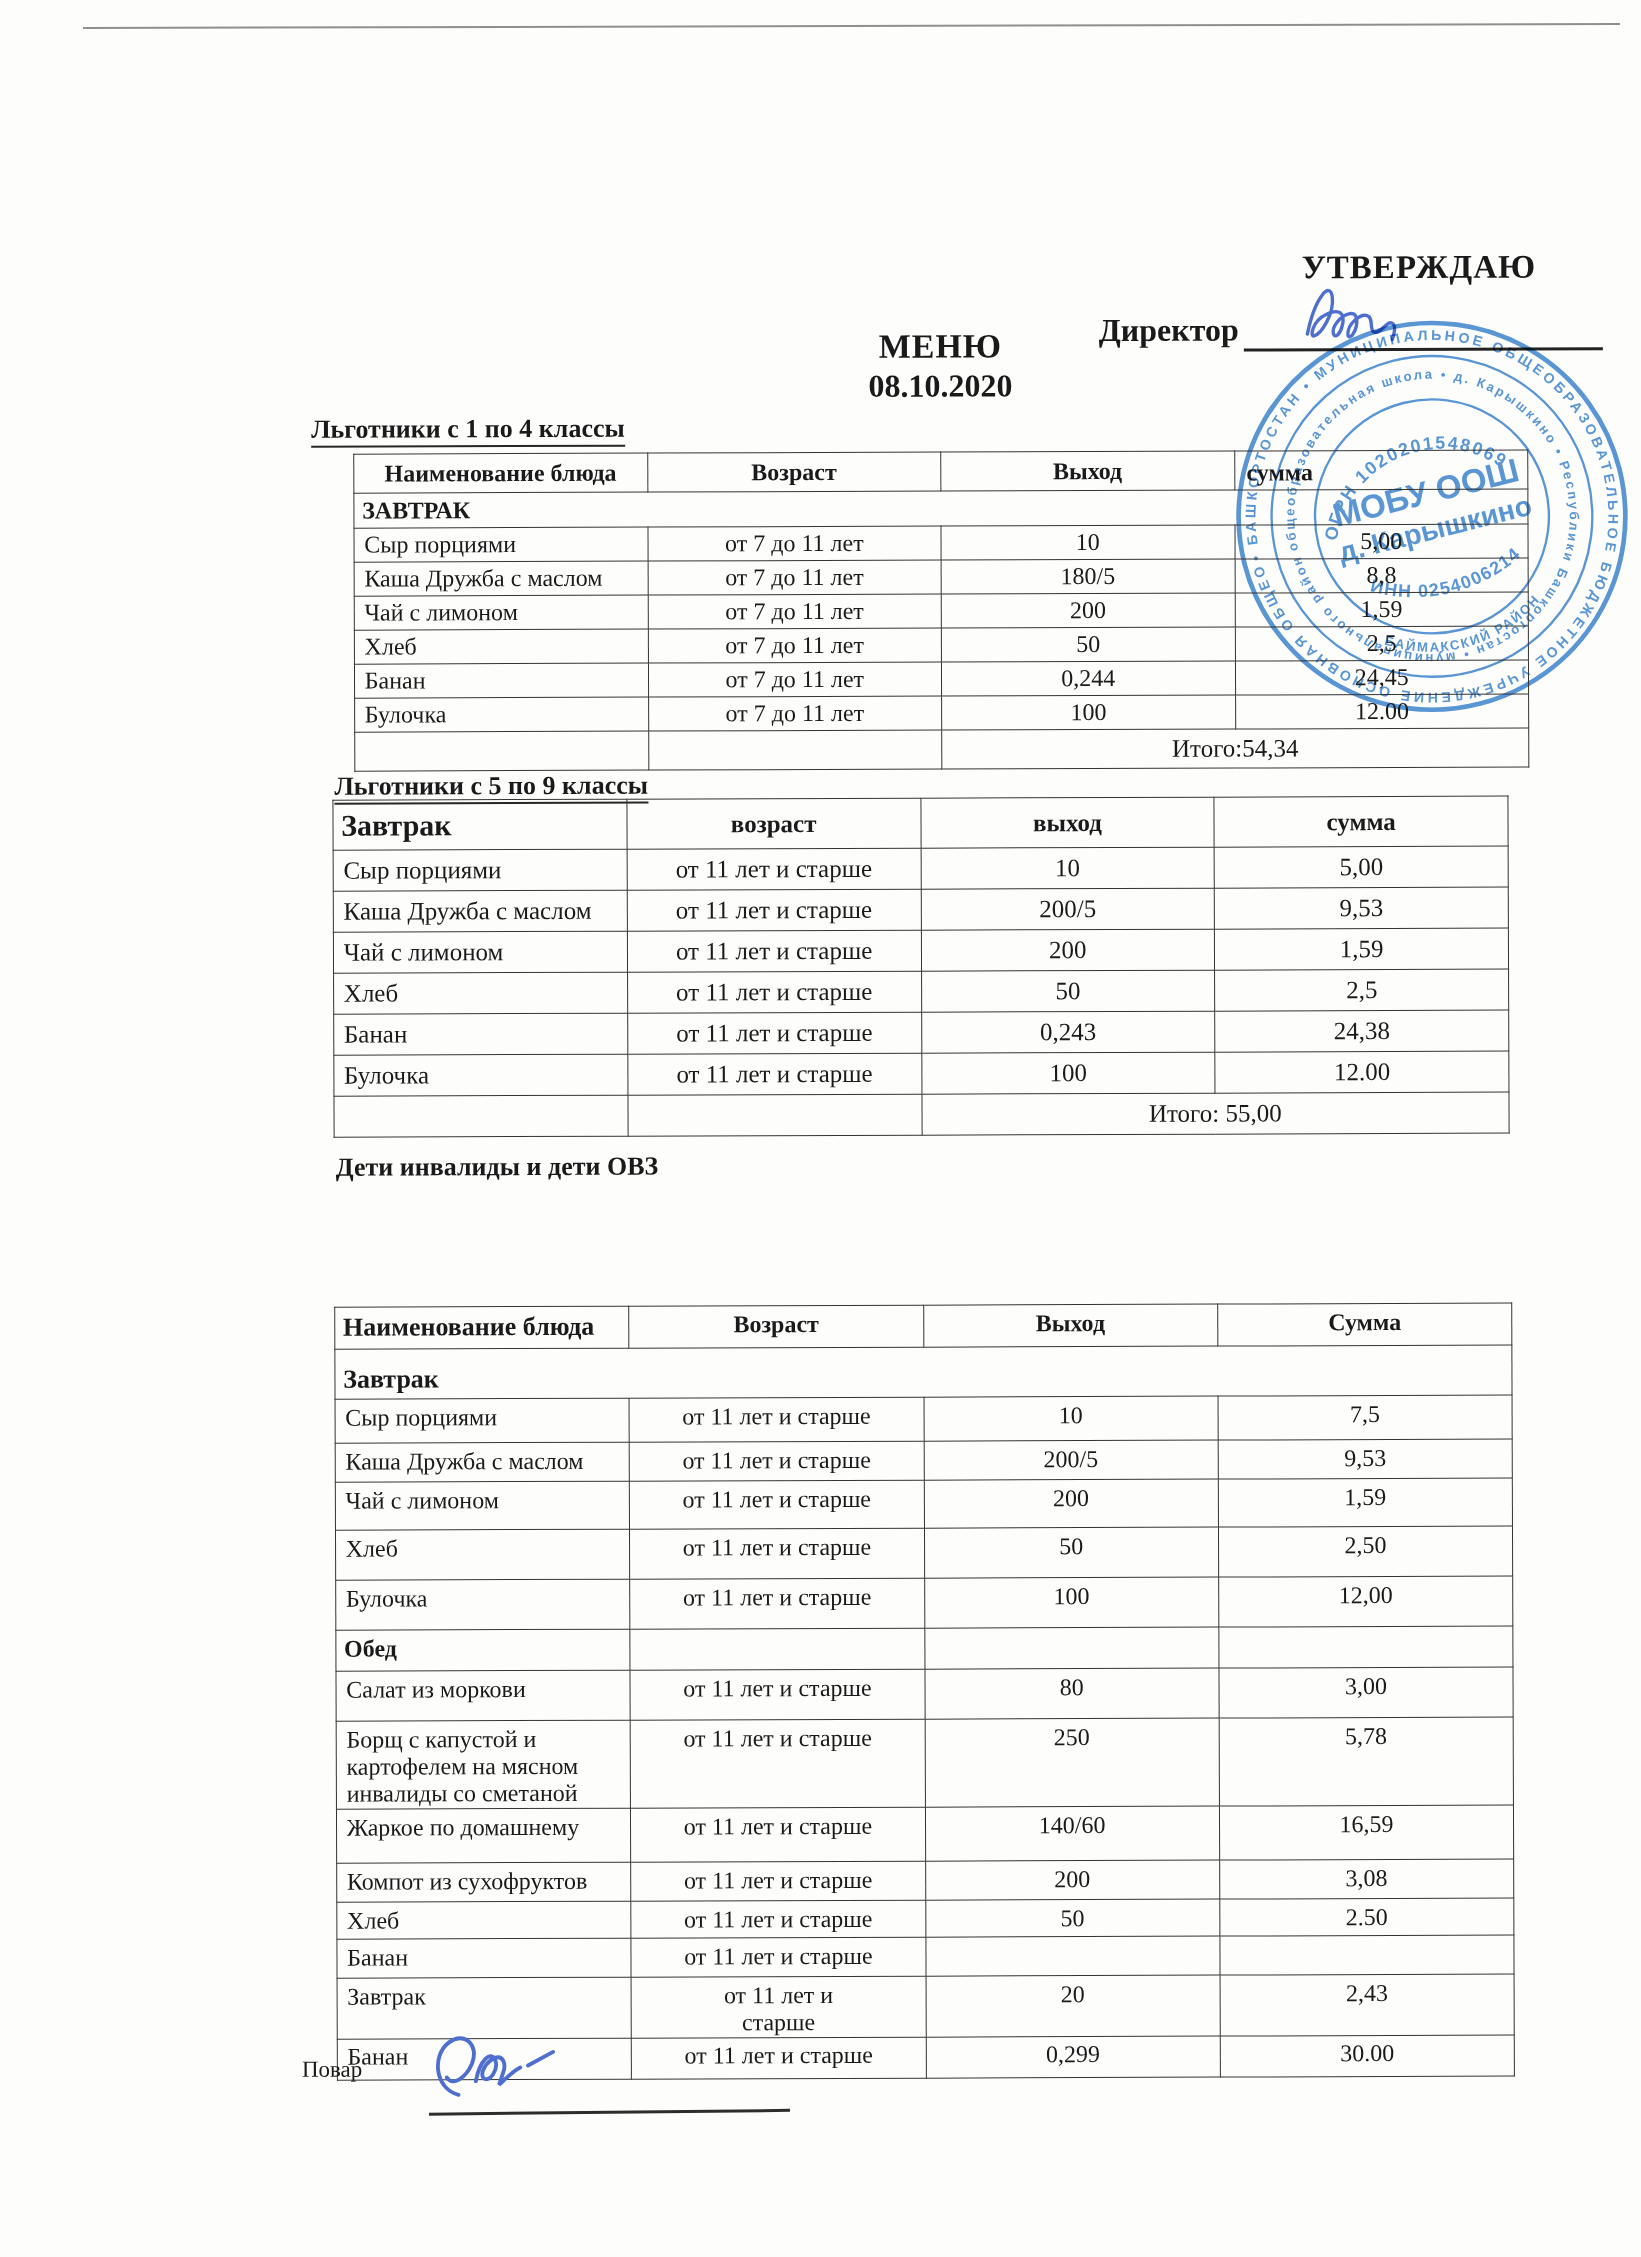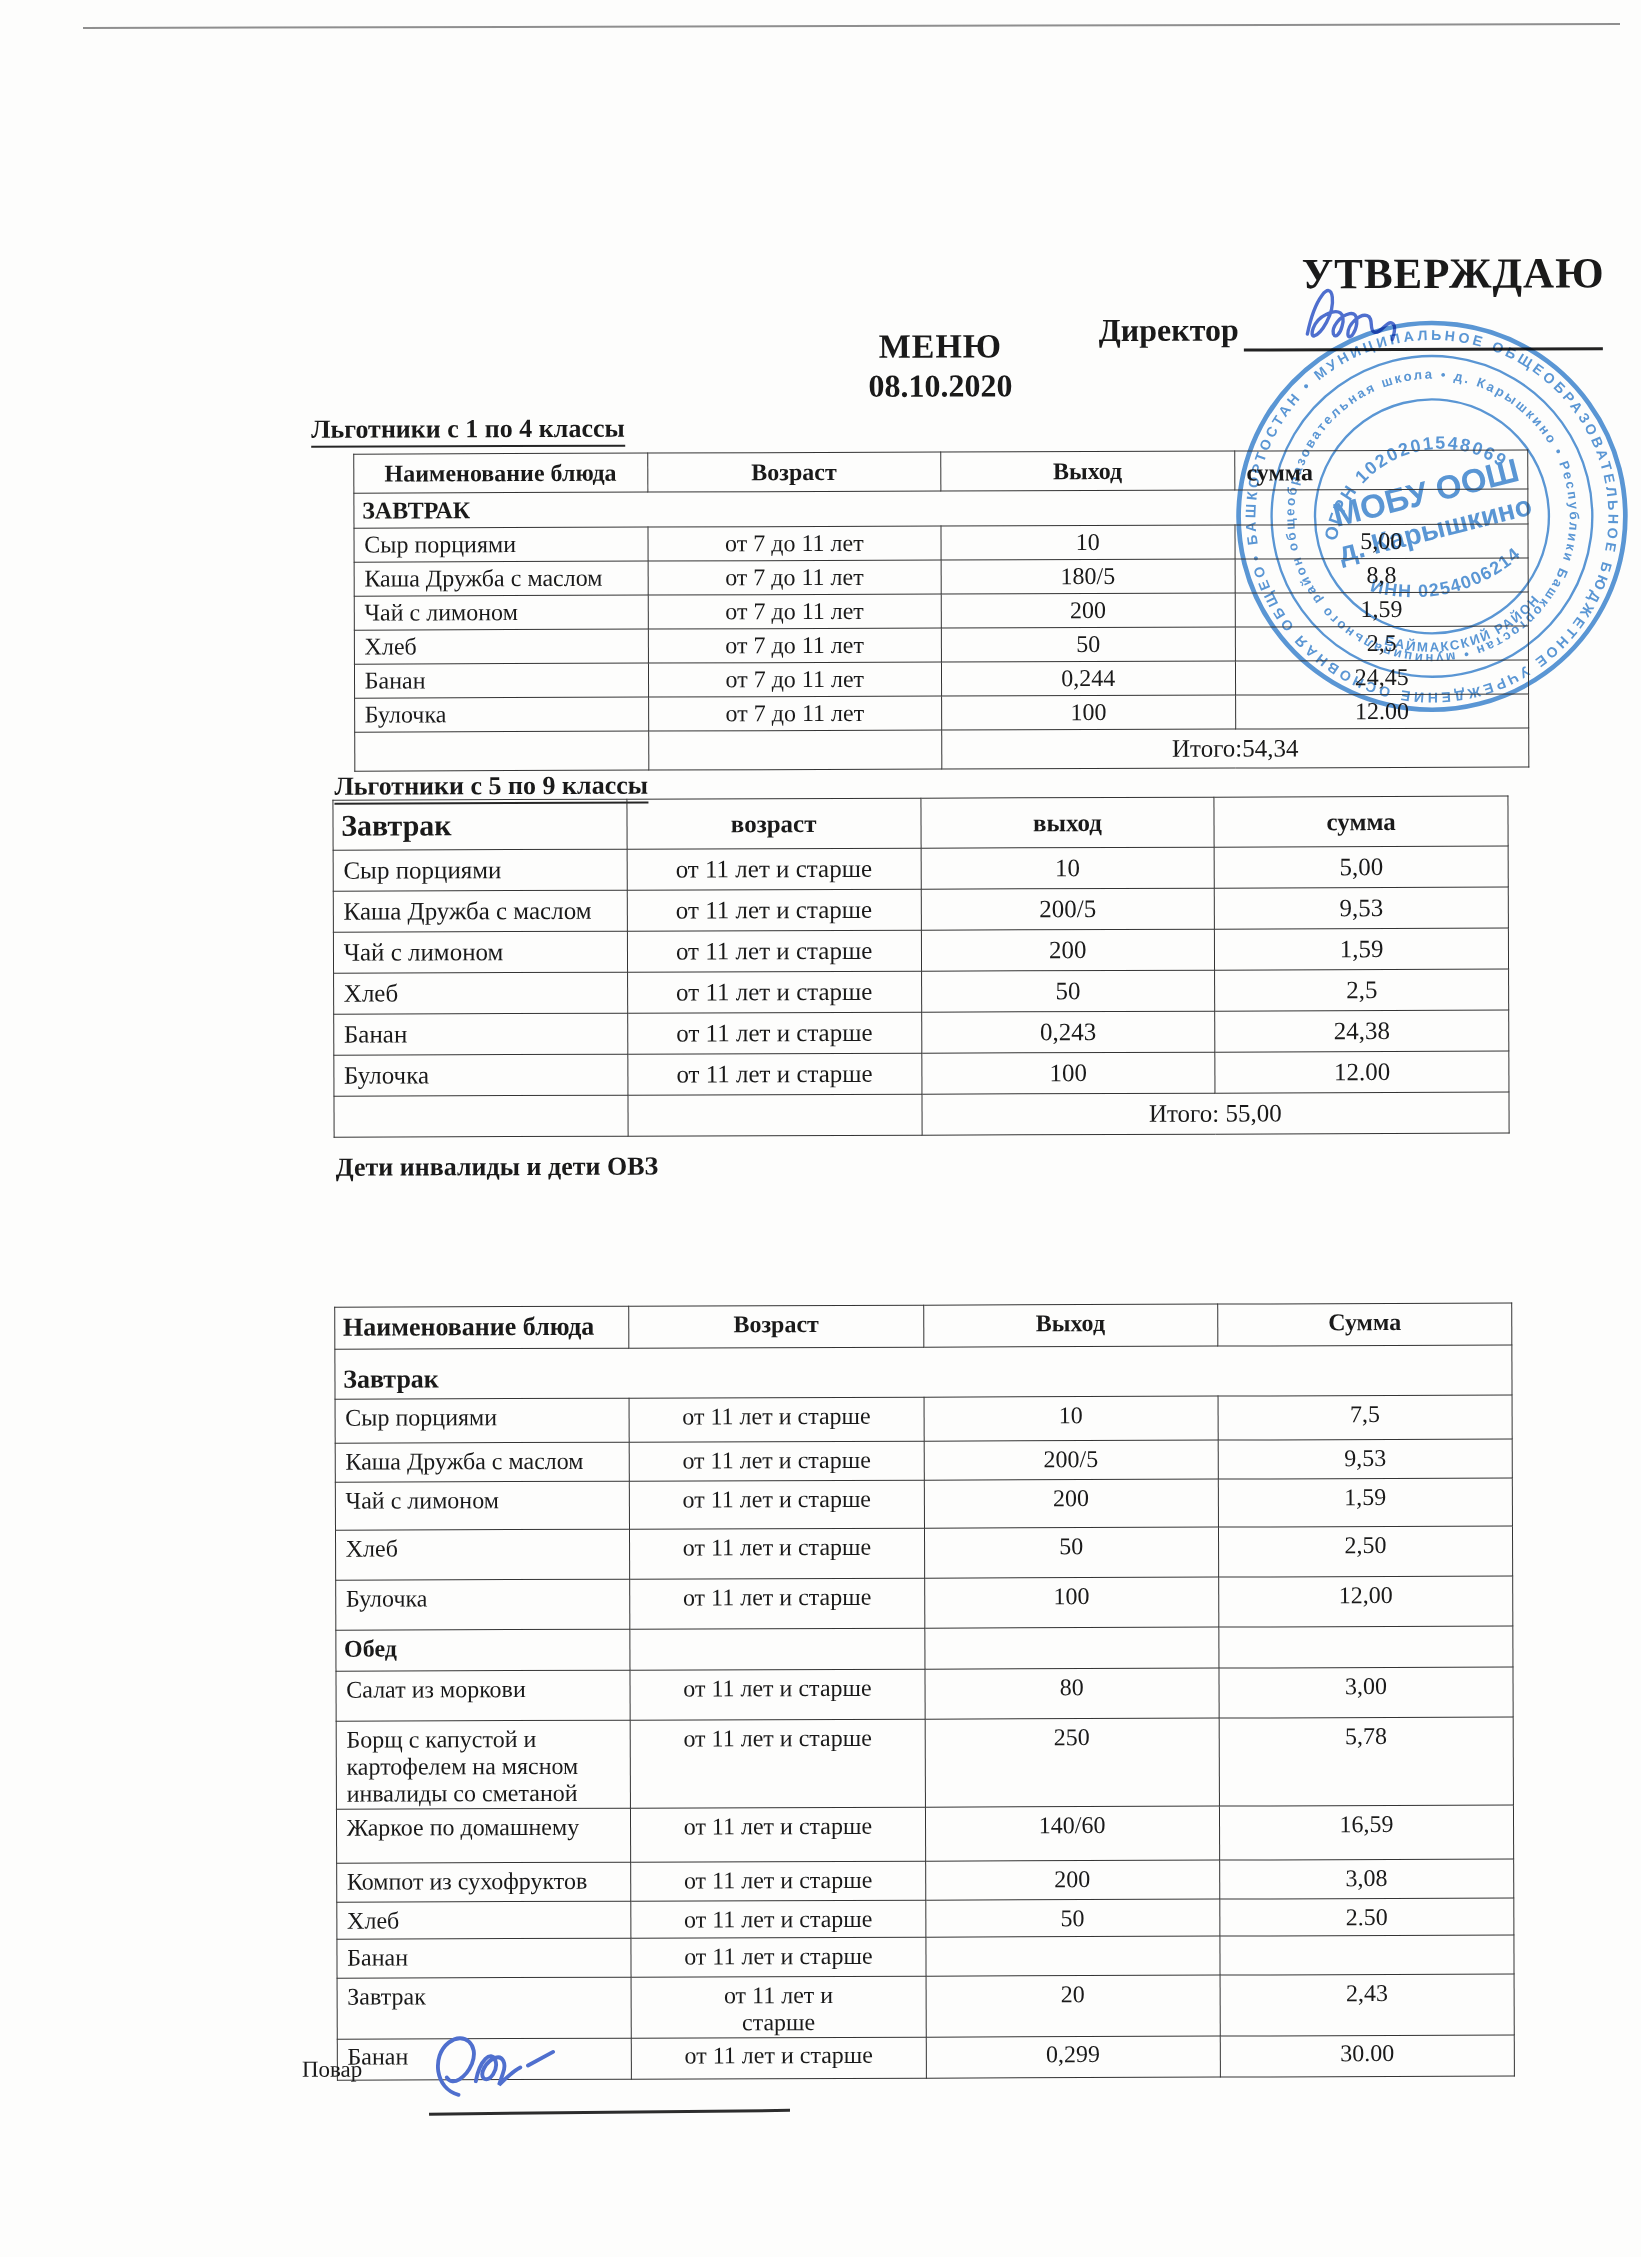--- a/index.html
+++ b/index.html
@@ -1,20 +1,20 @@
 <!DOCTYPE html>
 <html><head>
 <meta charset="utf-8">
 <style>
   html,body{margin:0;padding:0;background:#ffffff;}
   .page{position:relative;width:1641px;height:2257px;background:#fdfdfc;overflow:hidden;
         font-family:"Liberation Serif",serif;color:#1a1a1a;}
   .tilt{position:absolute;inset:0;transform:rotate(-0.2deg);transform-origin:821px 386px;}
   .topline{position:absolute;left:83px;top:25px;width:1537px;height:1.9px;background:#8f8f8f;transform:rotate(-0.15deg);}
-  .approve{position:absolute;left:1302px;top:251px;font-size:43px;font-weight:bold;letter-spacing:1px;}
+  .approve{position:absolute;left:1302px;top:251px;font-size:33px;font-weight:bold;letter-spacing:1px;}
   .director{position:absolute;left:1099px;top:313px;font-size:32px;font-weight:bold;}
   .dir-line{position:absolute;left:1244px;top:350px;width:359px;height:2.9px;background:#222;}
   .dir-sig{position:absolute;left:1294px;top:272px;}
   .stamp{position:absolute;left:1224px;top:311px;width:415px;height:415px;opacity:.84;mix-blend-mode:multiply;}
   .menu-head{position:absolute;left:353px;top:326px;width:1175px;text-align:center;line-height:1.22;}
   .menu-title{font-size:34px;font-weight:bold;letter-spacing:1px;}
   .menu-date{font-size:32px;font-weight:bold;}
   .sec-title{position:absolute;font-size:26px;font-weight:bold;}
   .underlined{border-bottom:2.9px solid #262626;padding-bottom:1.9px;}
   #sec1t{left:311px;top:413px;}

